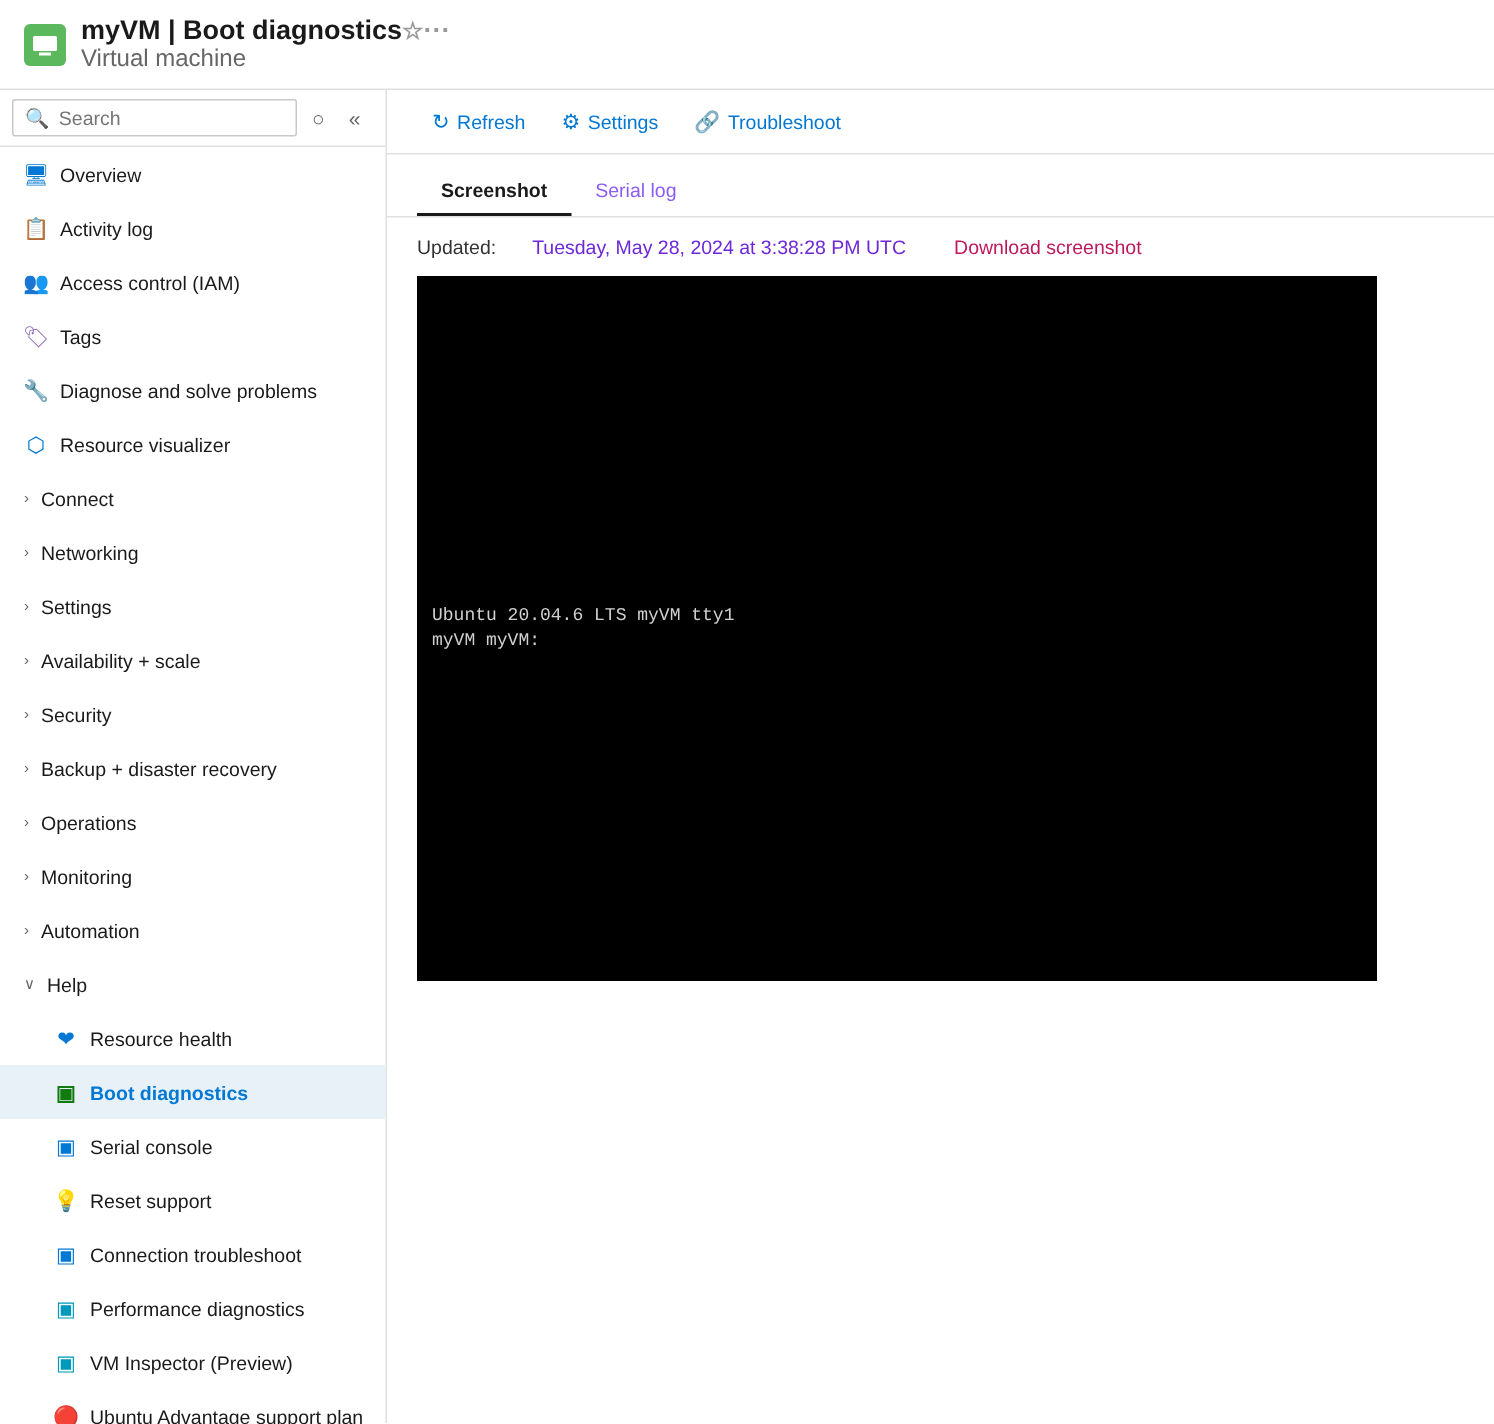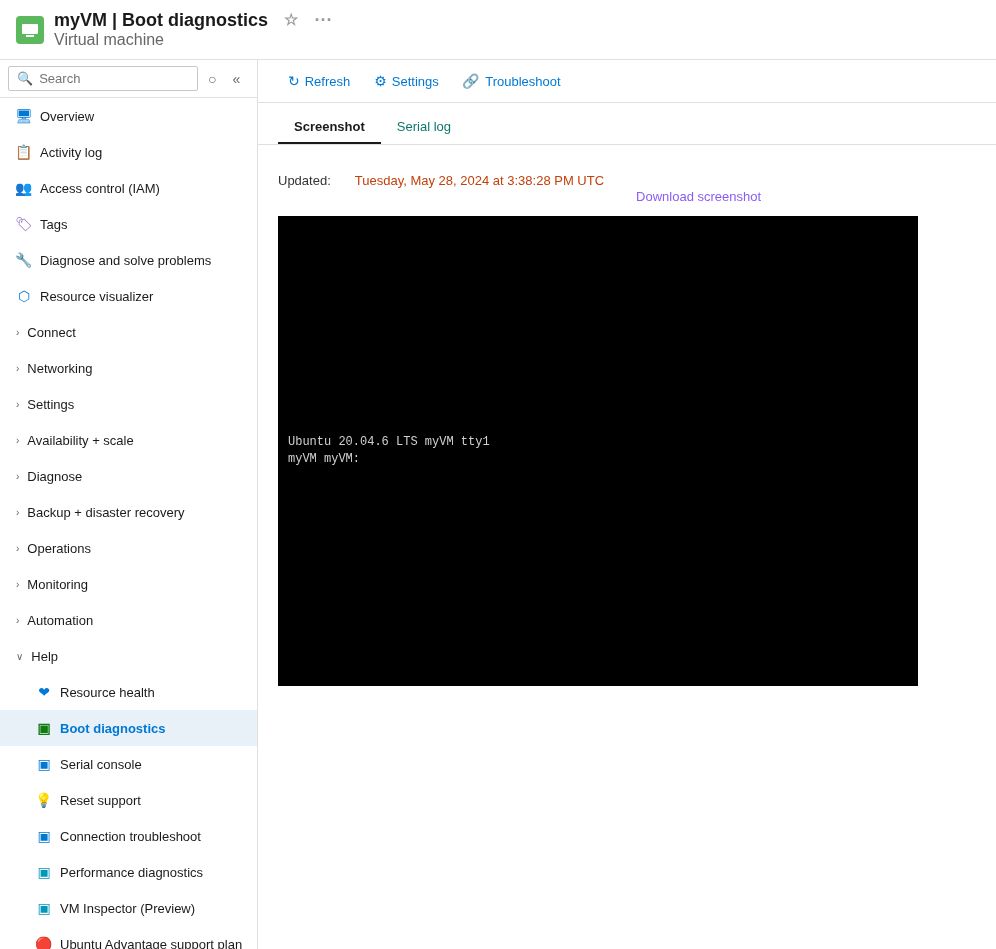--- a/index.html
+++ b/index.html
@@ -3,21 +3,21 @@
   <meta charset="utf-8">
   <style>
     * { box-sizing: border-box; margin: 0; padding: 0; }
     body { font-family: 'Segoe UI', Arial, sans-serif; font-size: 13px; color: #1a1a1a; background: #fff; display: flex; flex-direction: column; height: 949px; overflow: hidden; }
 
     
     .header { display: flex; align-items: center; padding: 10px 16px; border-bottom: 1px solid #e0e0e0; min-height: 56px; }
     .header-icon { width: 28px; height: 28px; background: #5cb85c; border-radius: 4px; display: flex; align-items: center; justify-content: center; margin-right: 10px; flex-shrink: 0; }
     .header-icon svg { fill: white; }
     .header-title-block { display: flex; flex-direction: column; }
-    .header-title { font-size: 18px; font-weight: 600; color: #1a1a1a; display: flex; align-items: flex-start; gap: 16px; }
+    .header-title { font-size: 18px; font-weight: 600; color: #1a1a1a; display: flex; align-items: flex-end; gap: 0; }
     .header-subtitle { font-size: 16px; color: #666; }
     .header-star { color: #999; font-size: 16px; cursor: pointer; }
     .header-dots { color: #999; font-size: 18px; cursor: pointer; }
     .toolbar-btn { display: flex; align-items: center; gap: 5px; padding: 5px 10px; border: none; background: none; cursor: pointer; color: #0078d4; font-size: 13px; border-radius: 2px; }
     .toolbar-btn .icon { font-size: 14px; }
 
     
     .search-box { display: flex; align-items: center; border: 1px solid #c8c8c8; border-radius: 2px; padding: 4px 8px; width: 190px; gap: 6px; background: #fff; }
     .search-box input { border: none; outline: none; font-size: 13px; width: 100%; color: #b91c1c; }
     .search-icon { color: #666; font-size: 13px; }
@@ -33,28 +33,28 @@
     .sidebar-item .item-icon { width: 16px; height: 16px; flex-shrink: 0; display: flex; align-items: center; justify-content: center; font-size: 14px; }
 
     
     .content { flex: 1; padding: 0; overflow-y: auto; }
 
     
     .content-toolbar { display: flex; align-items: center; padding: 8px 20px; border-bottom: 1px solid #e0e0e0; gap: 4px; }
 
     
     .tabs { display: flex; padding: 0 20px; border-bottom: 1px solid #e0e0e0; margin-top: 8px; }
-    .tab { padding: 8px 16px; cursor: pointer; font-size: 13px; color: #0f766e; border-bottom: 2px solid transparent; }
+    .tab { padding: 8px 16px; cursor: pointer; font-size: 13px; color: #8b5cf6; border-bottom: 2px solid transparent; }
     .tab.active { color: #1a1a1a; border-bottom: 2px solid #1a1a1a; font-weight: 600; }
 
     
     .updated-bar { padding: 12px 20px; display: flex; align-items: center; gap: 24px; font-size: 13px; }
     .updated-label { color: #333; }
-    .updated-date { color: #c2410c; }
-    .download-link { color: #8b5cf6; text-decoration: none; margin-left: 8px; cursor: pointer; margin-top: 32px; }
+    .updated-date { color: #6d28d9; }
+    .download-link { color: #be185d; text-decoration: none; margin-left: 8px; cursor: pointer; }
 
     
     .screenshot-container { margin: 0 20px; }
     .screenshot-screen { background: #000; width: 640px; height: 470px; border: none; display: flex; align-items: center; padding: 10px; }
     .terminal-text { color: #d0d0d0; font-family: 'Courier New', monospace; font-size: 12px; line-height: 1.4; }
 
     
     .icon-blue { color: #0078d4; }
     .icon-purple { color: #8764b8; }
 
@@ -137,21 +137,21 @@
     <div class="sidebar-item">
       <span class="chevron">›</span>
       <span>Settings</span>
     </div>
     <div class="sidebar-item">
       <span class="chevron">›</span>
       <span>Availability + scale</span>
     </div>
     <div class="sidebar-item">
       <span class="chevron">›</span>
-      <span>Diagnose</span>
+      <span>Security</span>
     </div>
     <div class="sidebar-item">
       <span class="chevron">›</span>
       <span>Backup + disaster recovery</span>
     </div>
     <div class="sidebar-item">
       <span class="chevron">›</span>
       <span>Operations</span>
     </div>
     <div class="sidebar-item">

